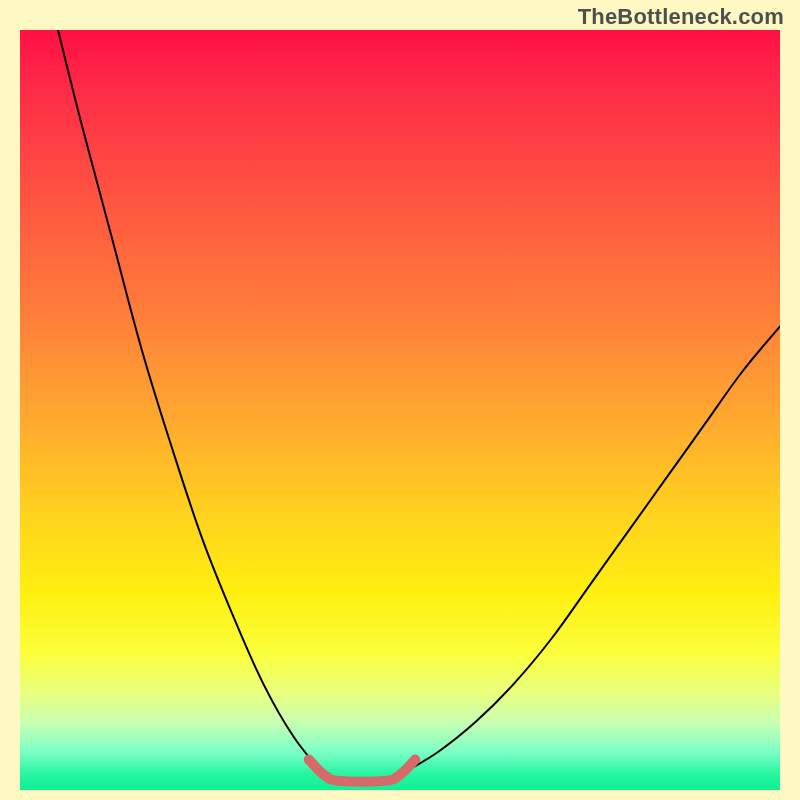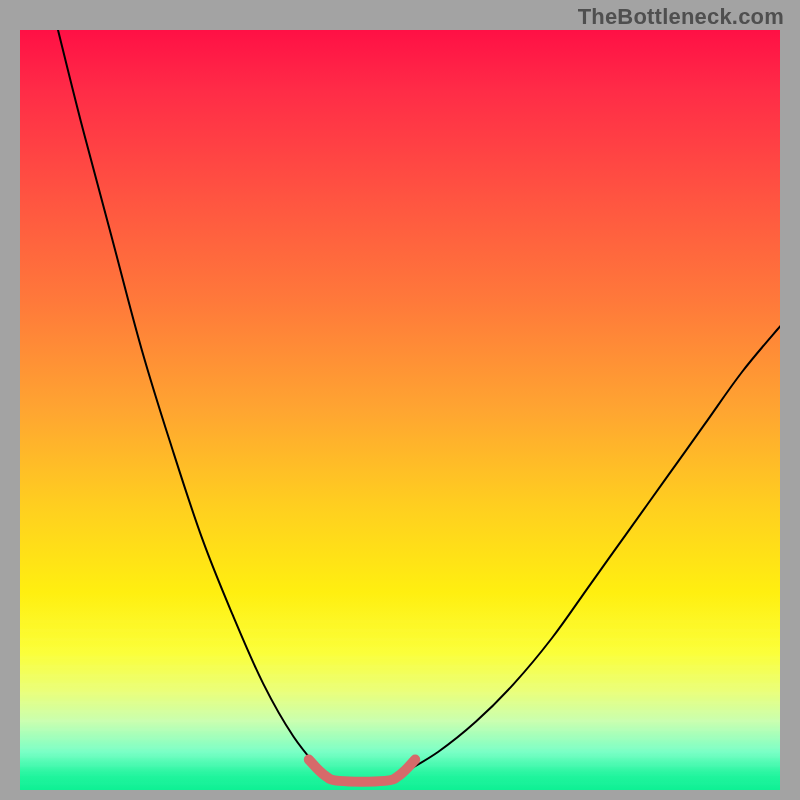--- a/index.html
+++ b/index.html
@@ -8,21 +8,21 @@
     width: 800px;
     height: 800px;
     background: #000;
     overflow: hidden;
     font-family: Arial, Helvetica, sans-serif;
   }
   .frame {
     position: relative;
     width: 800px;
     height: 800px;
-    background: #a3a3a3;
+    background: #fef9c3;
   }
   .watermark {
     position: absolute;
     top: 4px;
     right: 16px;
     color: #4f4f4f;
     font-size: 22px;
     font-weight: 600;
     letter-spacing: 0.2px;
     z-index: 20;

